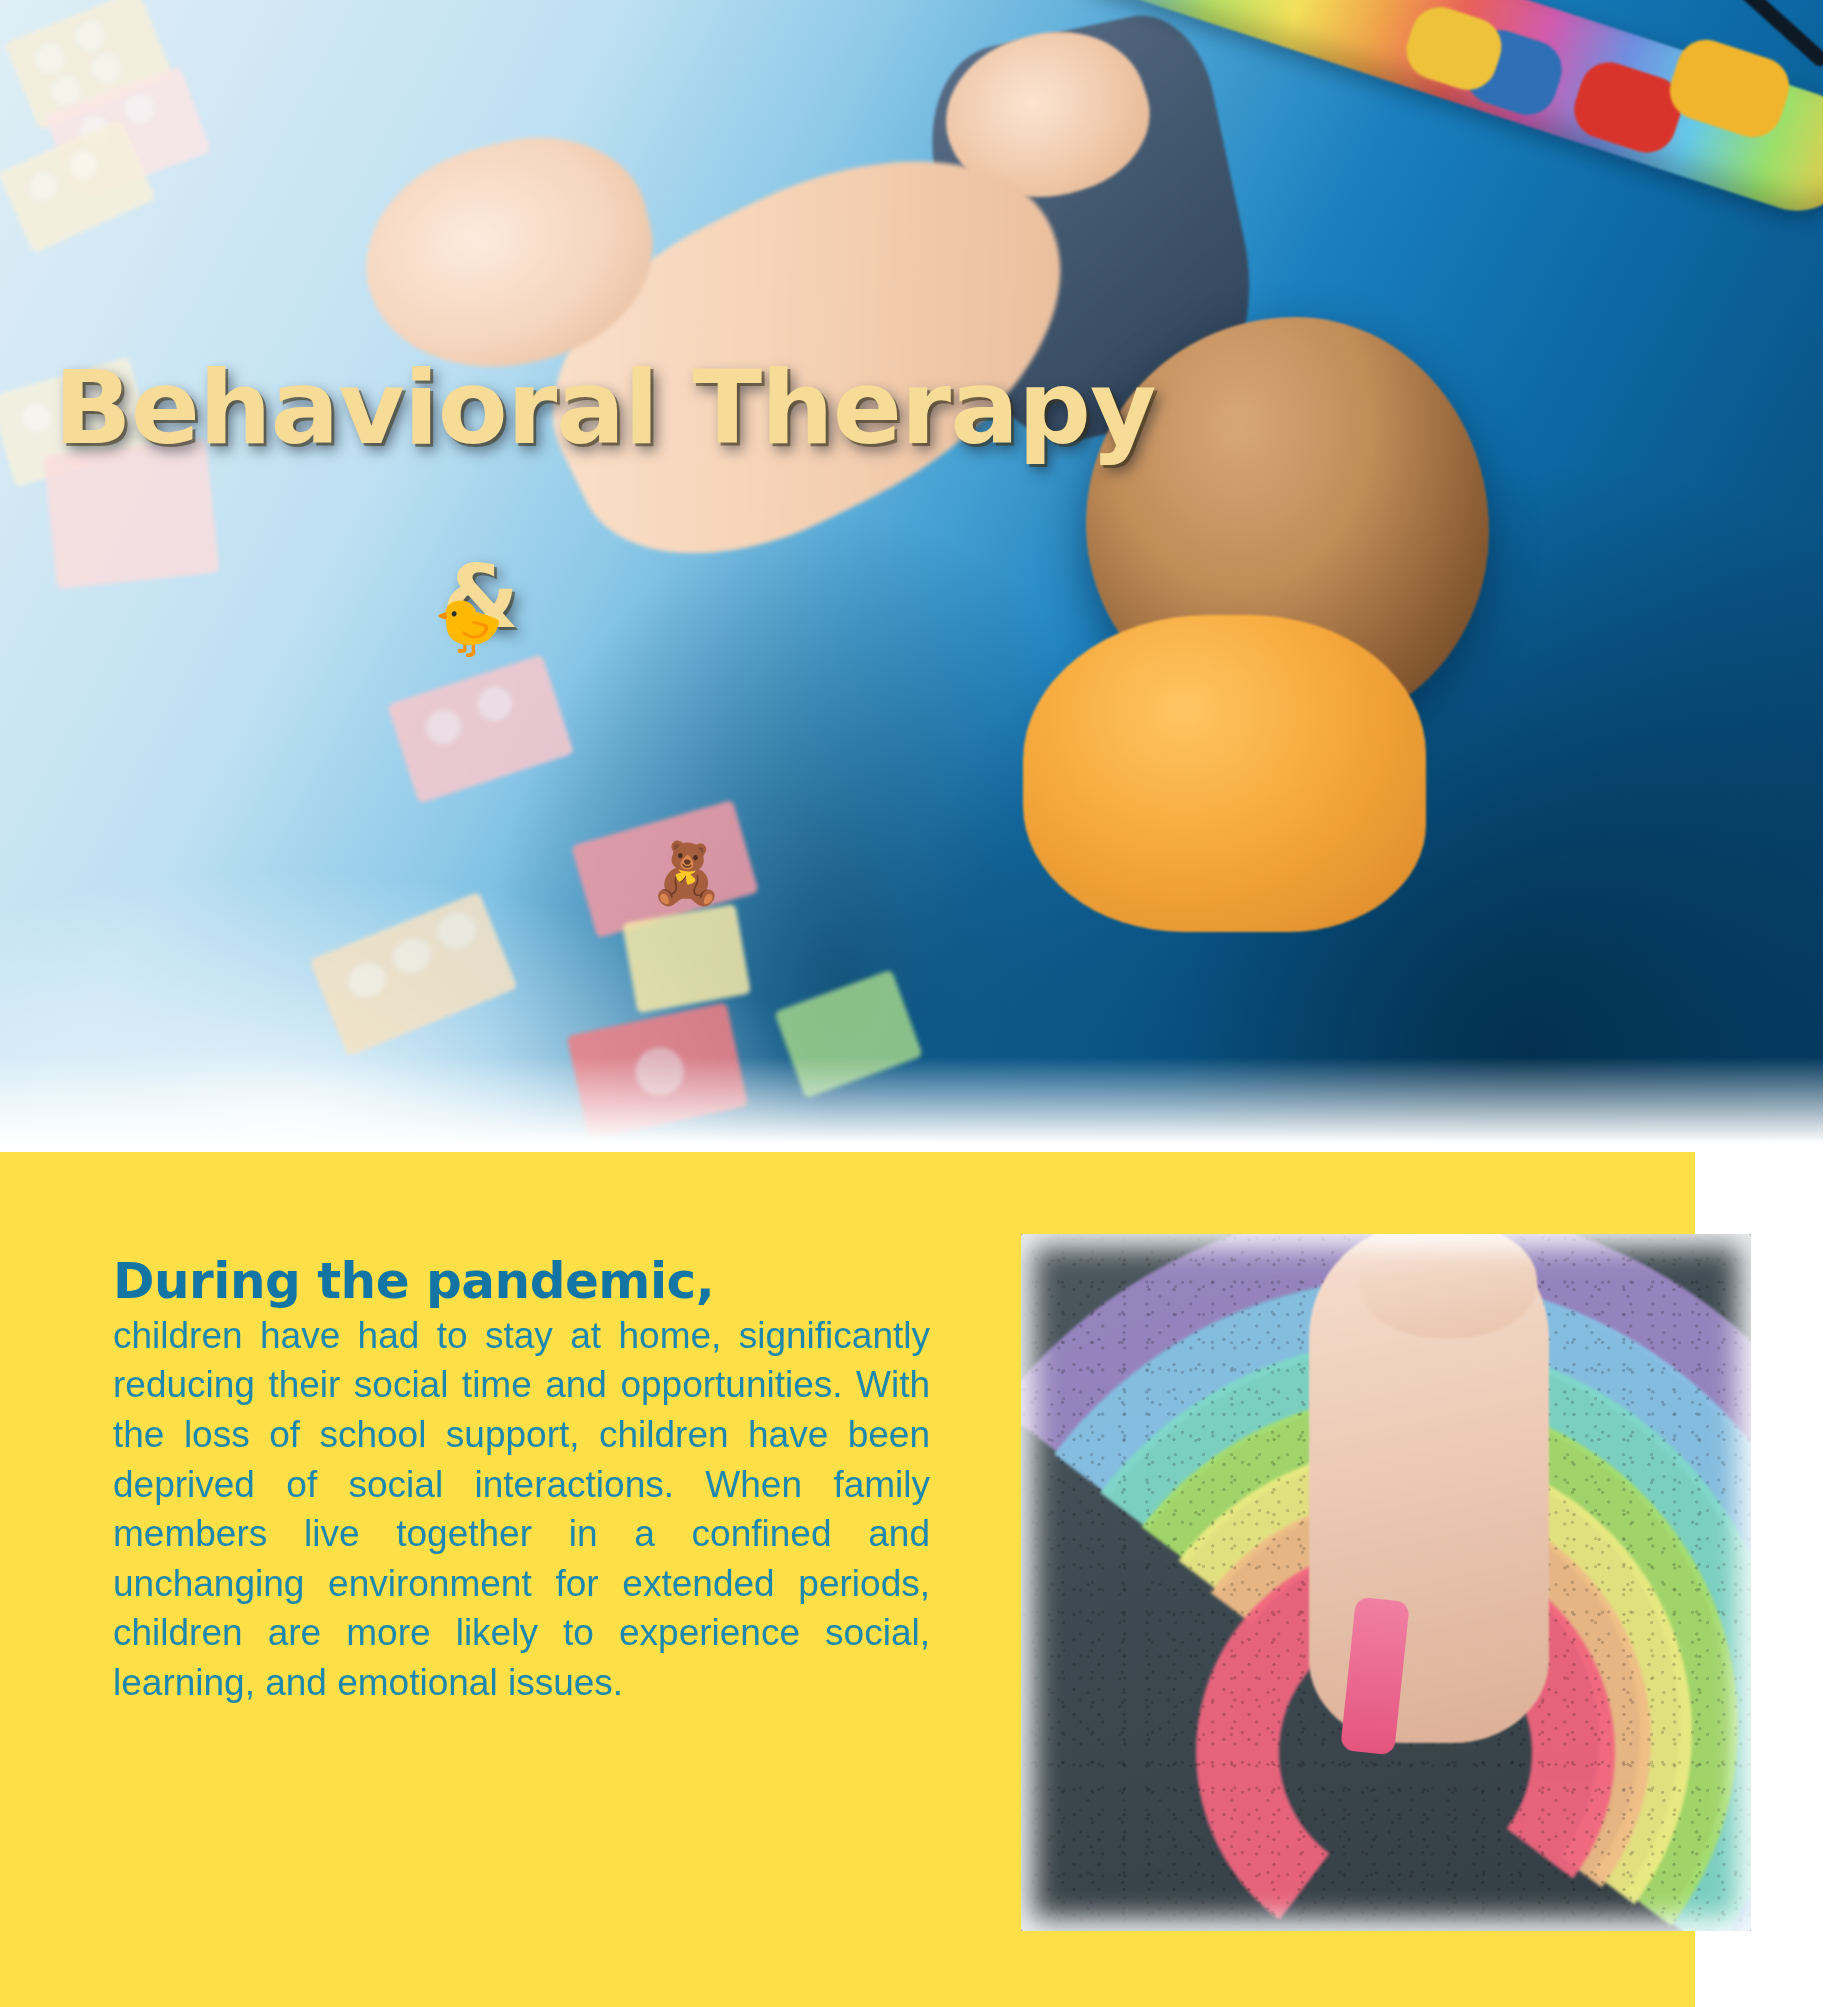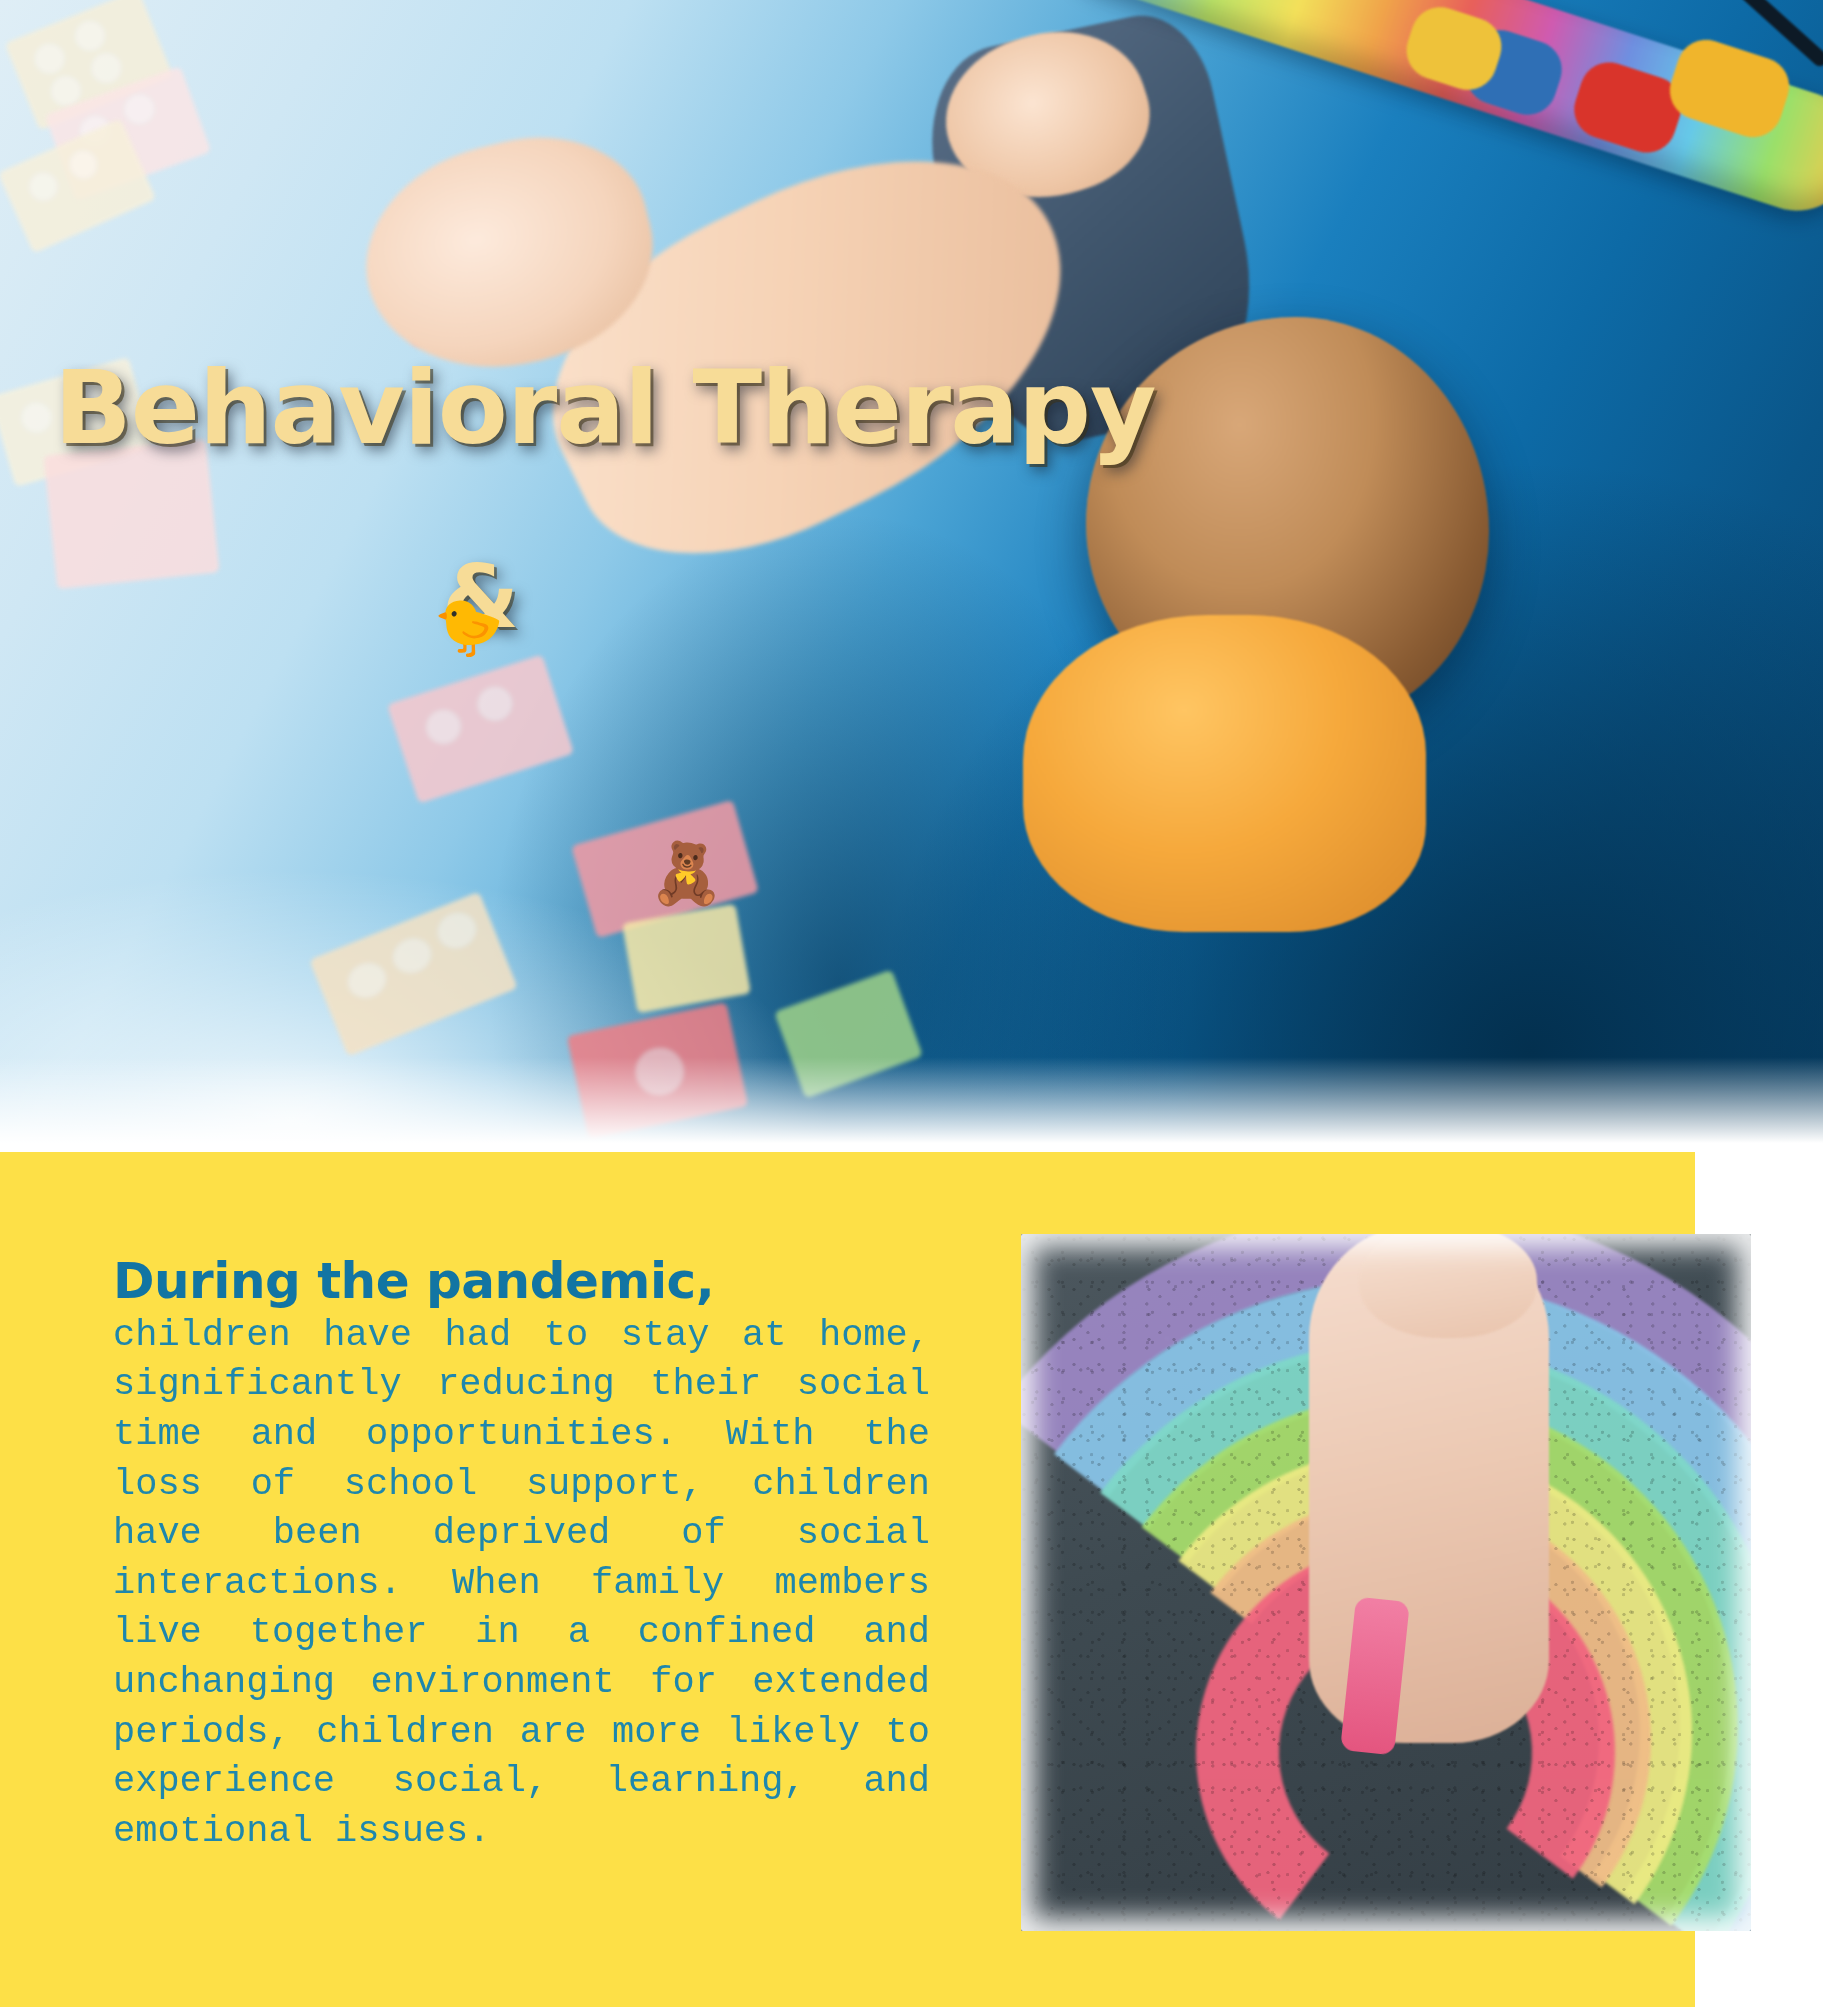--- a/index.html
+++ b/index.html
@@ -228,21 +228,21 @@
     margin: 0 0 1.9px 0;
     font-family: "DejaVu Sans", sans-serif;
     font-weight: 700;
     font-size: 50px;
     line-height: 1.12;
     color: #1275a3;
     letter-spacing: -0.5px;
   }
   .copy-body {
     margin: 0;
-    font-family: Liberation Mono, monospace;
+    font-family: Liberation Sans, sans-serif;
     font-weight: 300;
     font-size: 37px;
     line-height: 1.34;
     color: #1e87ad;
     text-align: justify;
     text-align-last: left;
   }
 
   
   .chalk-photo {

